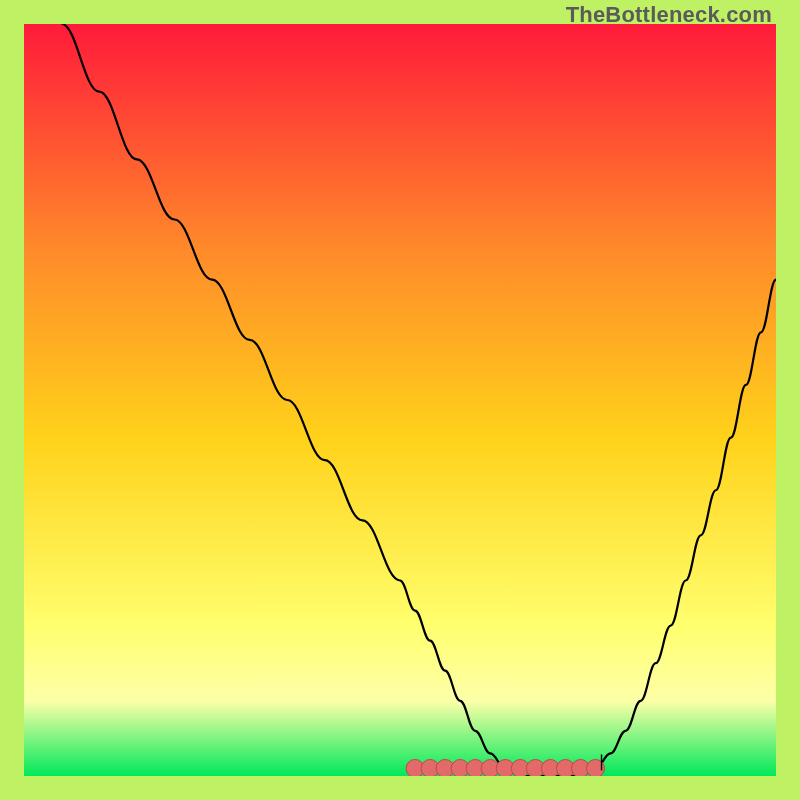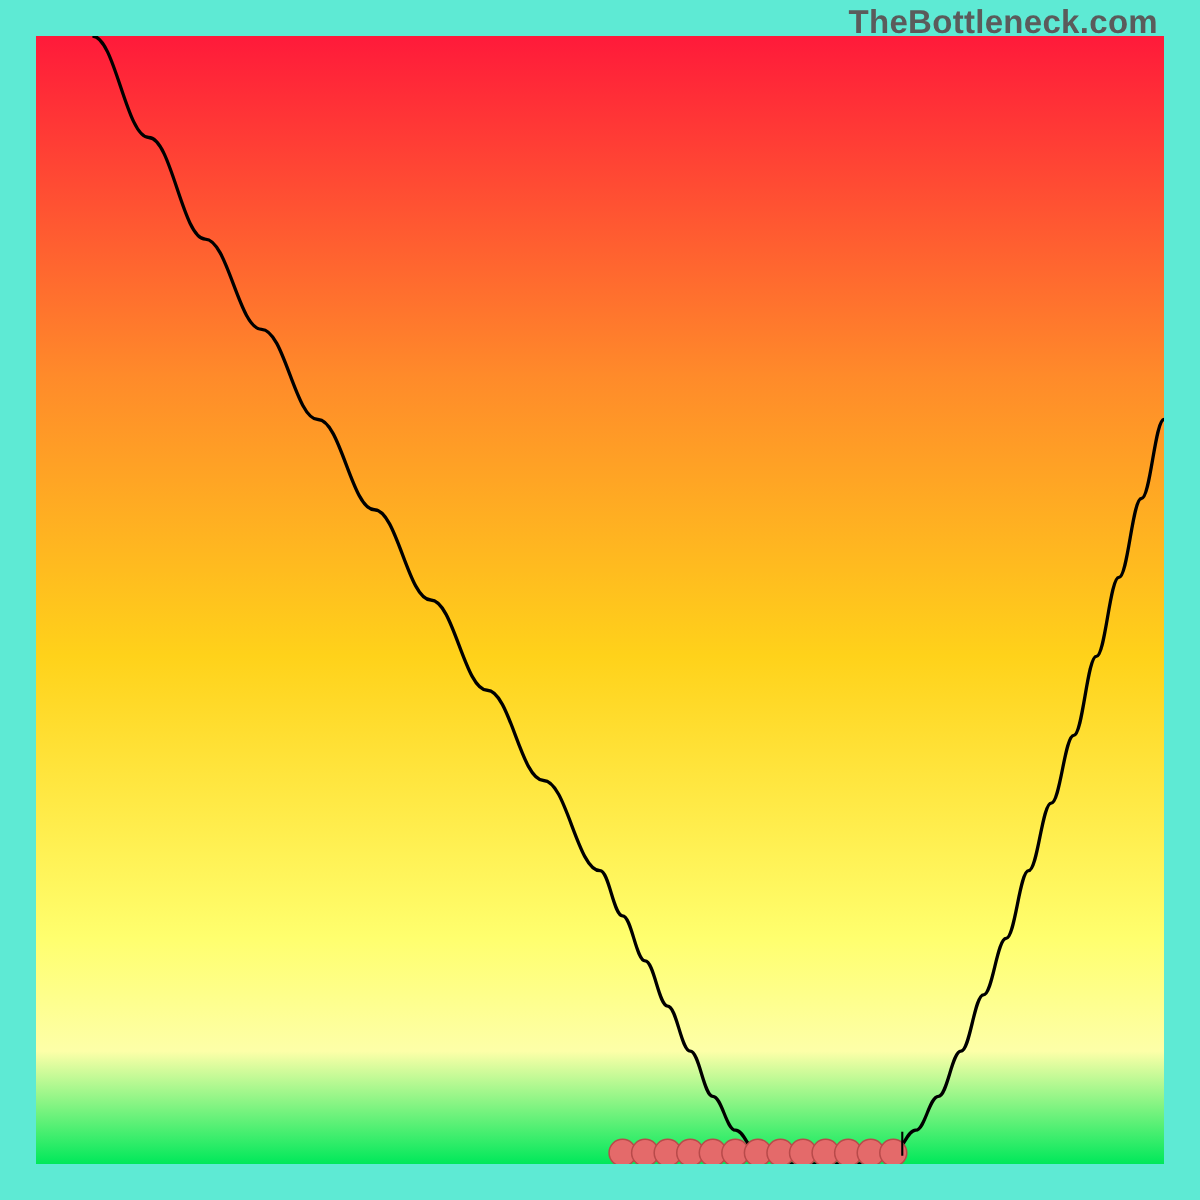--- a/index.html
+++ b/index.html
@@ -7,21 +7,21 @@
     padding: 0;
     width: 800px;
     height: 800px;
     background: #000;
     overflow: hidden;
   }
   .stage {
     position: relative;
     width: 800px;
     height: 800px;
-    background: #5eead4;
+    background: #bef264;
   }
   .frame {
     position: absolute;
     left: 24px;
     top: 24px;
     width: 752px;
     height: 752px;
     background: #000;
   }
   .plot {

